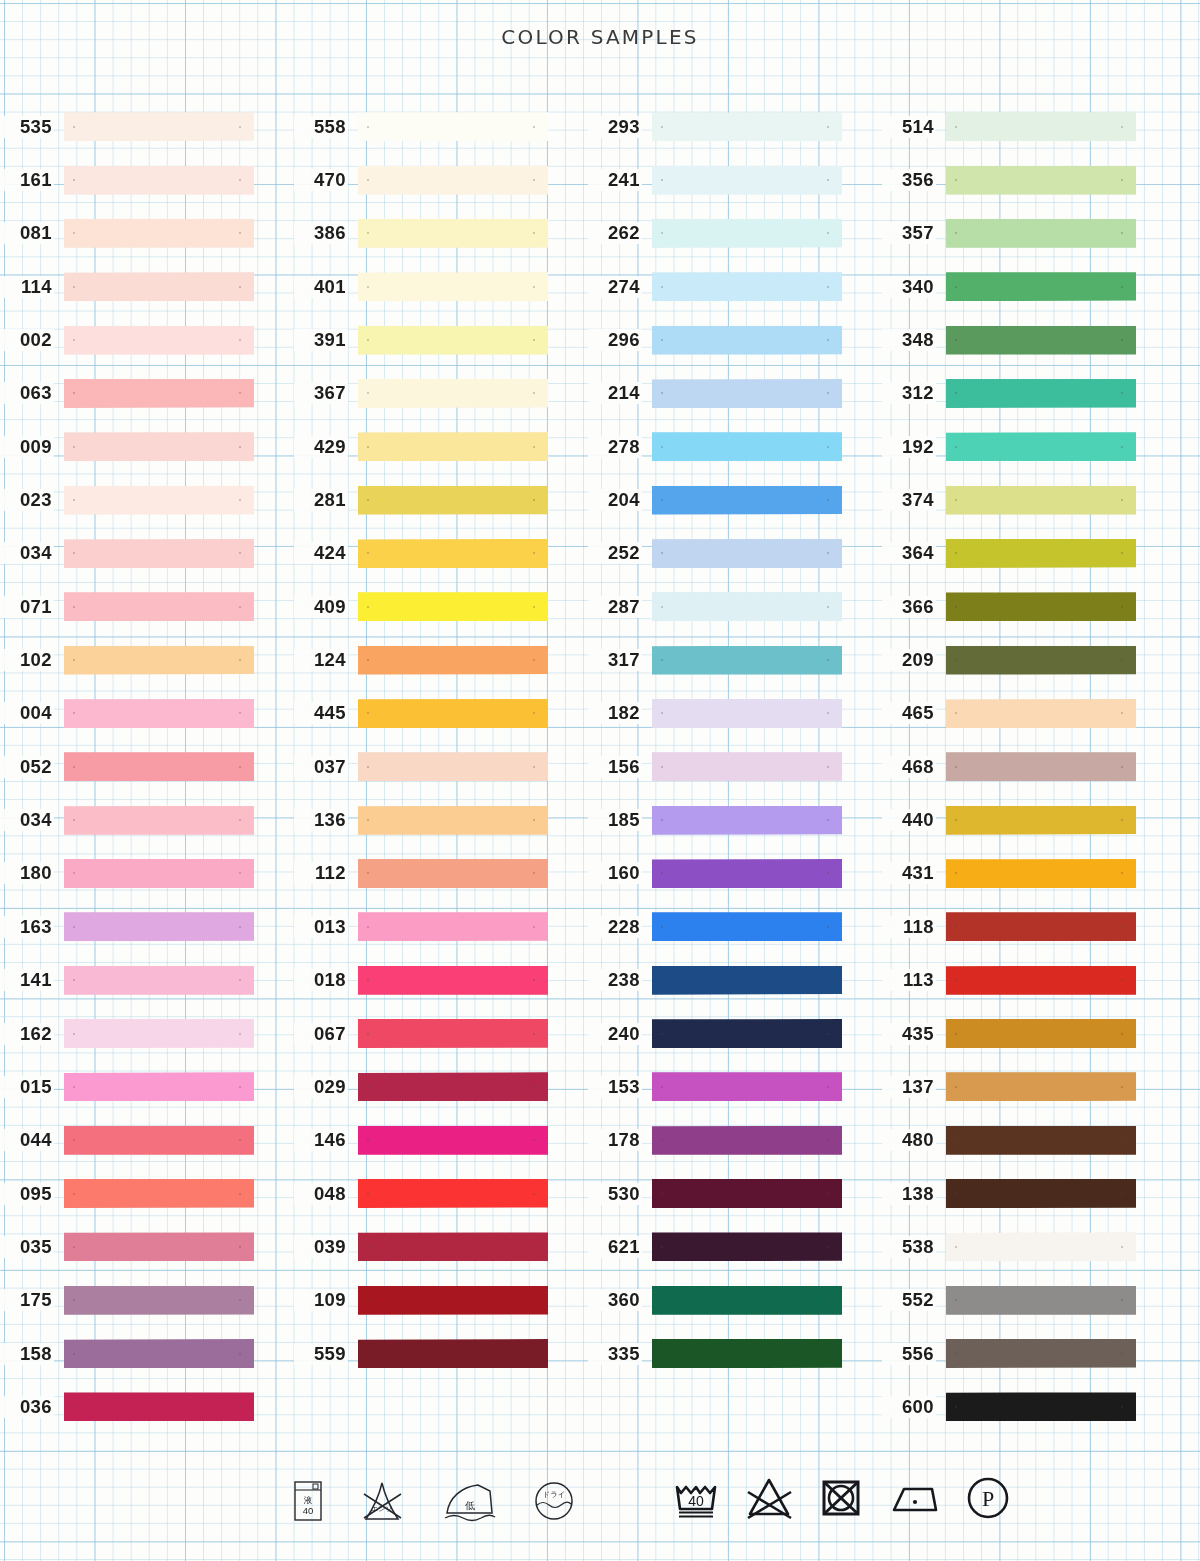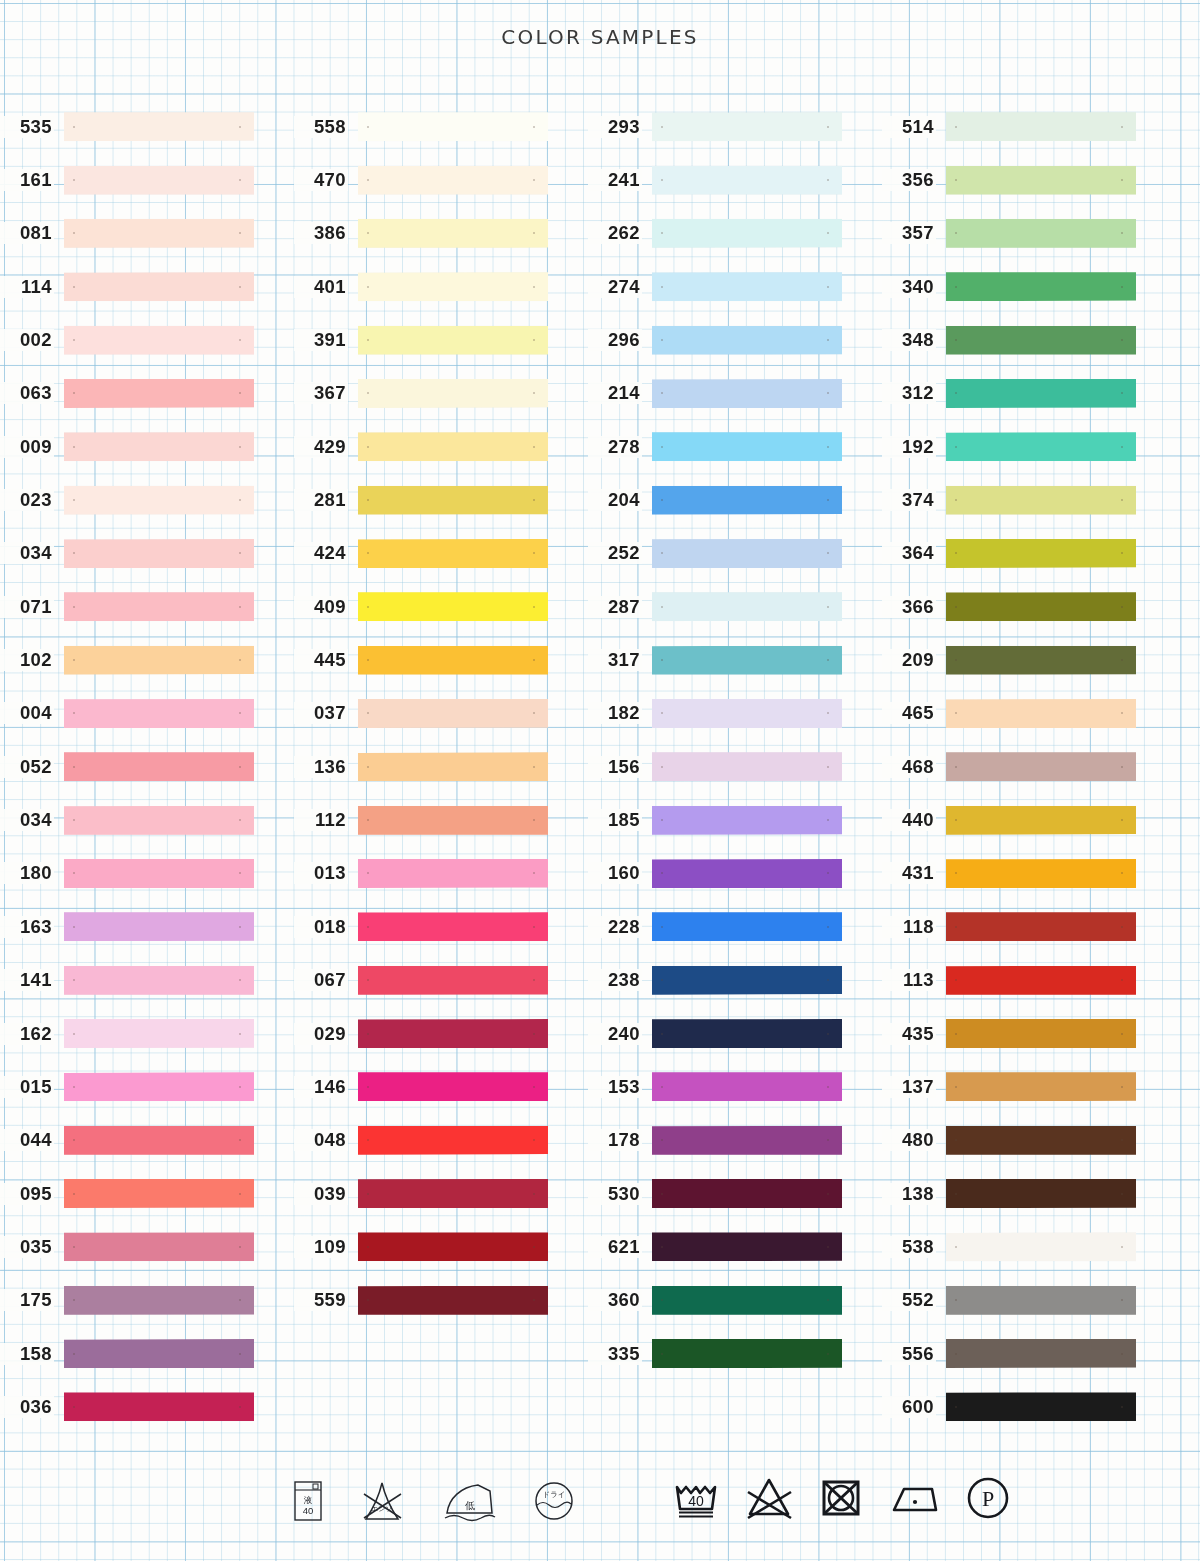--- a/index.html
+++ b/index.html
@@ -335,20 +335,27 @@
           </div>
         </div>
         <div class="swatch-row">
           <div class="code">409</div>
           <div class="swatch" style="background: rgb(252, 238, 50); clip-path: polygon(0% 0%, 100% 0%, 100% 100%, 0% 100%);">
             <span class="tick l"></span>
             <span class="tick r"></span>
           </div>
         </div>
         <div class="swatch-row">
+          <div class="code">124</div>
+          <div class="swatch" style="background: rgb(249, 165, 97); clip-path: polygon(0% 0%, 100% 0%, 100% 98%, 0% 100%);">
+            <span class="tick l"></span>
+            <span class="tick r"></span>
+          </div>
+        </div>
+        <div class="swatch-row">
           <div class="code">445</div>
           <div class="swatch" style="background: rgb(251, 192, 51); clip-path: polygon(0% 1%, 100% 0%, 100% 100%, 0% 100%);">
             <span class="tick l"></span>
             <span class="tick r"></span>
           </div>
         </div>
         <div class="swatch-row">
           <div class="code">037</div>
           <div class="swatch" style="background: rgb(249, 217, 198); clip-path: polygon(0% 0%, 100% 0%, 100% 99%, 0% 100%);">
             <span class="tick l"></span>

